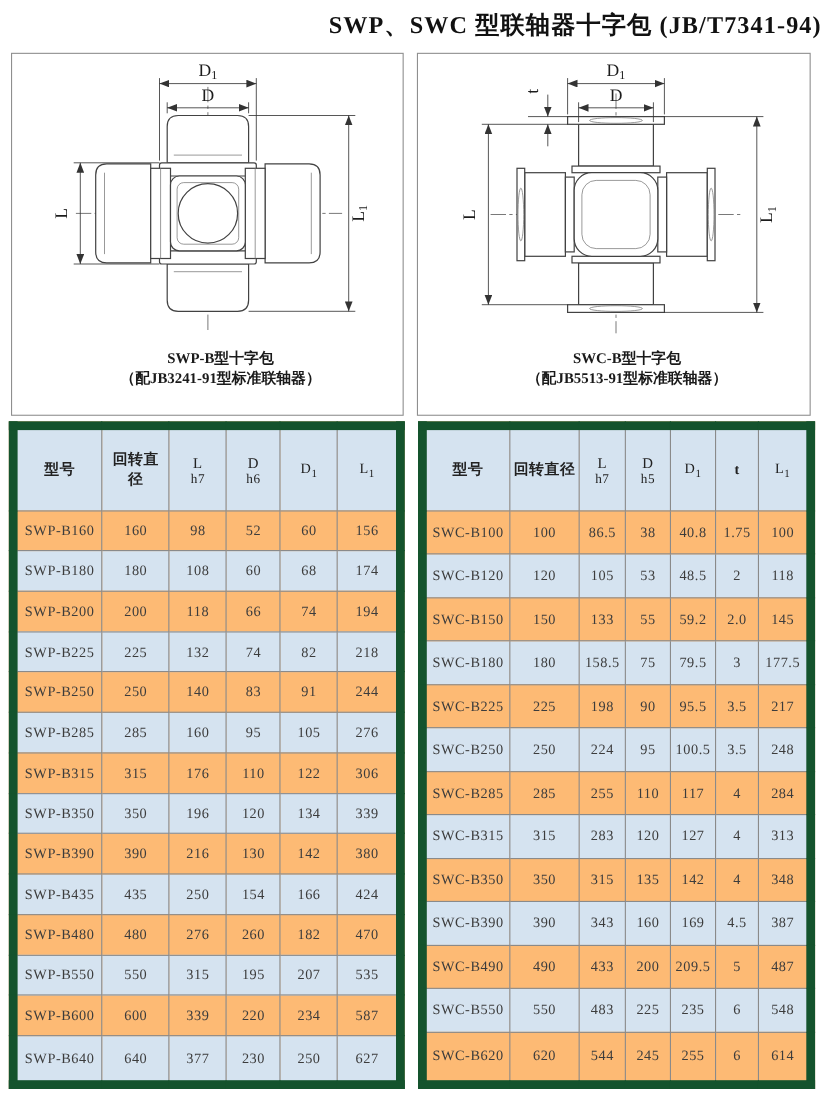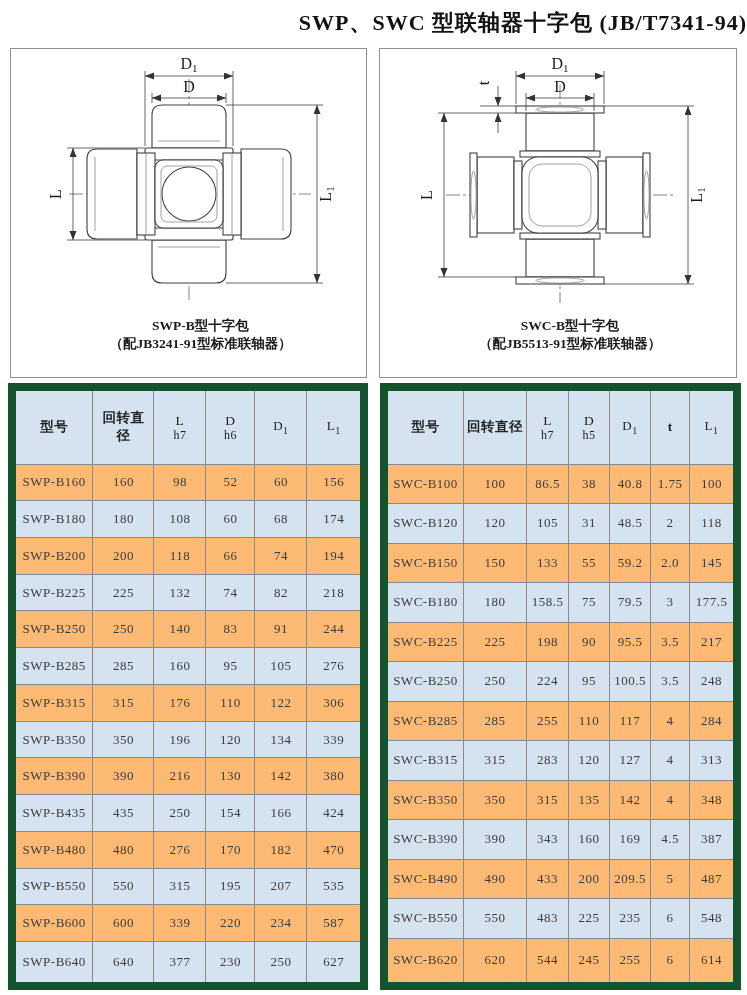--- a/index.html
+++ b/index.html
@@ -284,21 +284,21 @@
             <td>435</td>
             <td>250</td>
             <td>154</td>
             <td>166</td>
             <td>424</td>
           </tr>
           <tr>
             <td>SWP-B480</td>
             <td>480</td>
             <td>276</td>
-            <td>170</td>
+            <td>260</td>
             <td>182</td>
             <td>470</td>
           </tr>
           <tr>
             <td>SWP-B550</td>
             <td>550</td>
             <td>315</td>
             <td>195</td>
             <td>207</td>
             <td>535</td>
@@ -349,21 +349,21 @@
             <td>86.5</td>
             <td>38</td>
             <td>40.8</td>
             <td>1.75</td>
             <td>100</td>
           </tr>
           <tr>
             <td>SWC-B120</td>
             <td>120</td>
             <td>105</td>
-            <td>31</td>
+            <td>53</td>
             <td>48.5</td>
             <td>2</td>
             <td>118</td>
           </tr>
           <tr>
             <td>SWC-B150</td>
             <td>150</td>
             <td>133</td>
             <td>55</td>
             <td>59.2</td>

